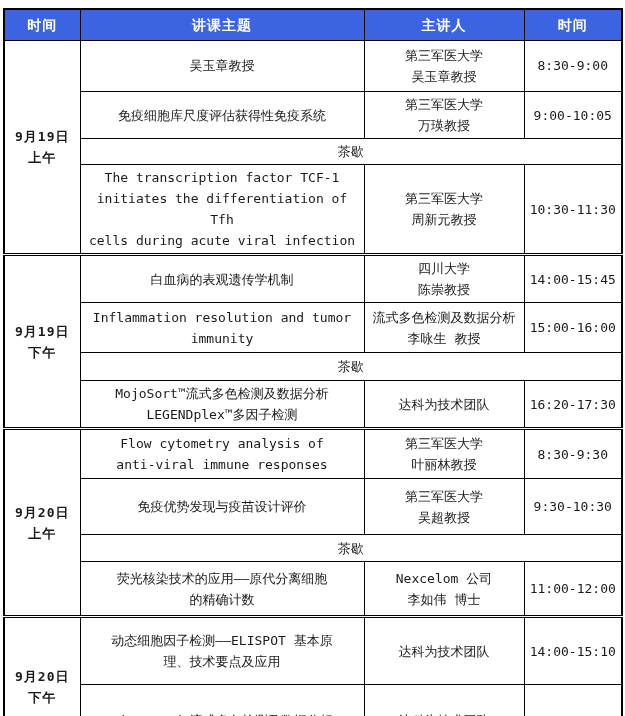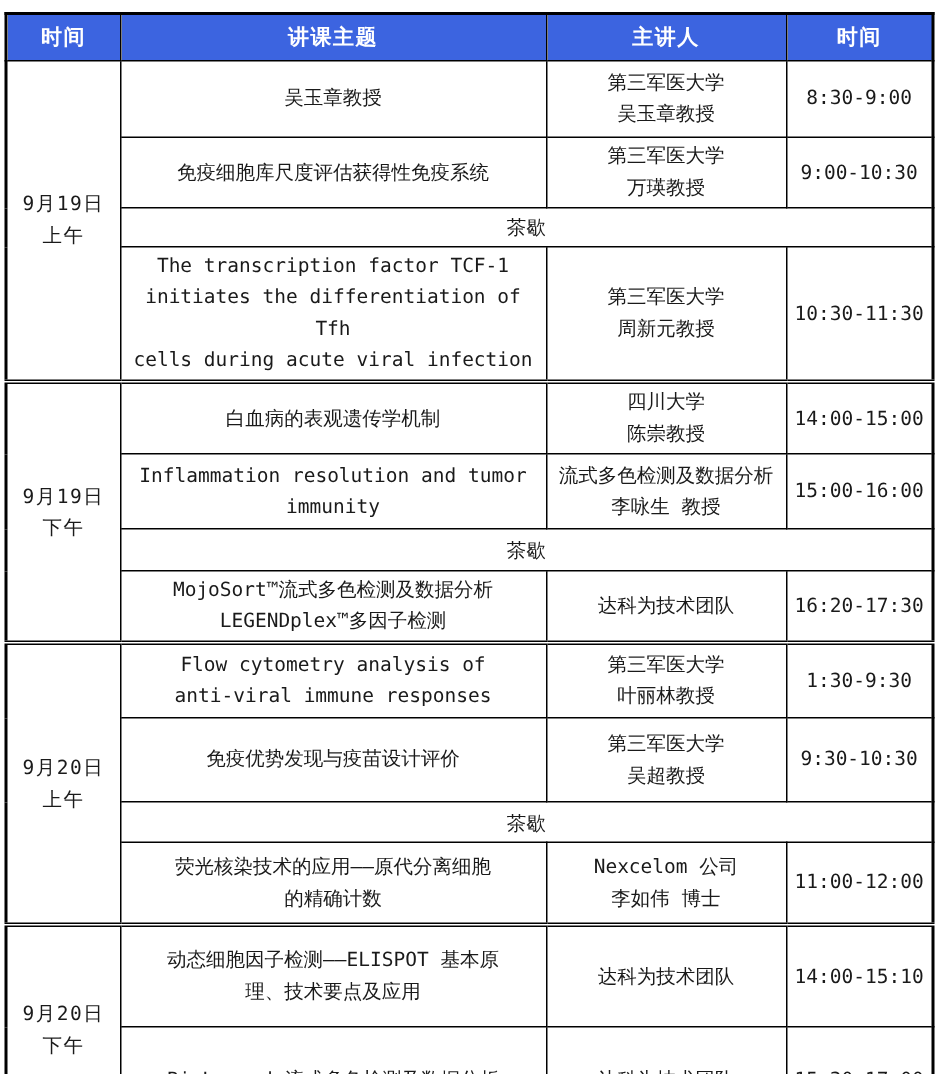--- a/index.html
+++ b/index.html
@@ -38,25 +38,25 @@
   thead th {
     background: #3c64e0;
     color: #ffffff;
     font-weight: bold;
     font-size: 14px;
     height: 26px;
     letter-spacing: 1px;
   }
   td.date {
     letter-spacing: 1px;
+    font-weight: bold;
   }
   td.break {
     height: 21px;
     line-height: 1.2;
-    font-family: Liberation Serif, serif;
   }
   tr.sec > td {
     border-top: 3px double #000000;
   }
   tr.h50 > td { height: 46px; }
   tr.h42 > td { height: 38px; }
   tr.h59 > td { height: 55px; }
   tr.h49 > td { height: 45px; }
   tr.h27 > td { height: 23px; }
   tr.h43 > td { height: 39px; }
@@ -93,41 +93,41 @@
 上午</td>
         <td class="topic">吴玉章教授</td>
         <td class="speaker">第三军医大学
 吴玉章教授</td>
         <td class="time">8:30-9:00</td>
       </tr>
       <tr class="h42">
         <td class="topic">免疫细胞库尺度评估获得性免疫系统</td>
         <td class="speaker">第三军医大学
 万瑛教授</td>
-        <td class="time">9:00-10:30</td>
+        <td class="time">9:00-10:05</td>
       </tr>
       <tr>
         <td class="break" colspan="3">茶歇</td>
       </tr>
       <tr class="h59">
         <td class="topic">The transcription factor TCF-1
 initiates the differentiation of Tfh
 cells during acute viral infection</td>
         <td class="speaker">第三军医大学
 周新元教授</td>
         <td class="time">10:30-11:30</td>
       </tr>
 
       <tr class="sec h42">
         <td class="date" rowspan="4">9月19日
 下午</td>
         <td class="topic">白血病的表观遗传学机制</td>
         <td class="speaker">四川大学
 陈崇教授</td>
-        <td class="time">14:00-15:00</td>
+        <td class="time">14:00-15:45</td>
       </tr>
       <tr class="h49">
         <td class="topic">Inflammation resolution and tumor
 immunity</td>
         <td class="speaker">流式多色检测及数据分析
 李咏生 教授</td>
         <td class="time">15:00-16:00</td>
       </tr>
       <tr class="h27">
         <td class="break" colspan="3">茶歇</td>
@@ -139,21 +139,21 @@
         <td class="time">16:20-17:30</td>
       </tr>
 
       <tr class="sec h48">
         <td class="date" rowspan="4">9月20日
 上午</td>
         <td class="topic">Flow cytometry analysis of
 anti-viral immune responses</td>
         <td class="speaker">第三军医大学
 叶丽林教授</td>
-        <td class="time">1:30-9:30</td>
+        <td class="time">8:30-9:30</td>
       </tr>
       <tr class="h55">
         <td class="topic">免疫优势发现与疫苗设计评价</td>
         <td class="speaker">第三军医大学
 吴超教授</td>
         <td class="time">9:30-10:30</td>
       </tr>
       <tr class="h26">
         <td class="break" colspan="3">茶歇</td>
       </tr>

